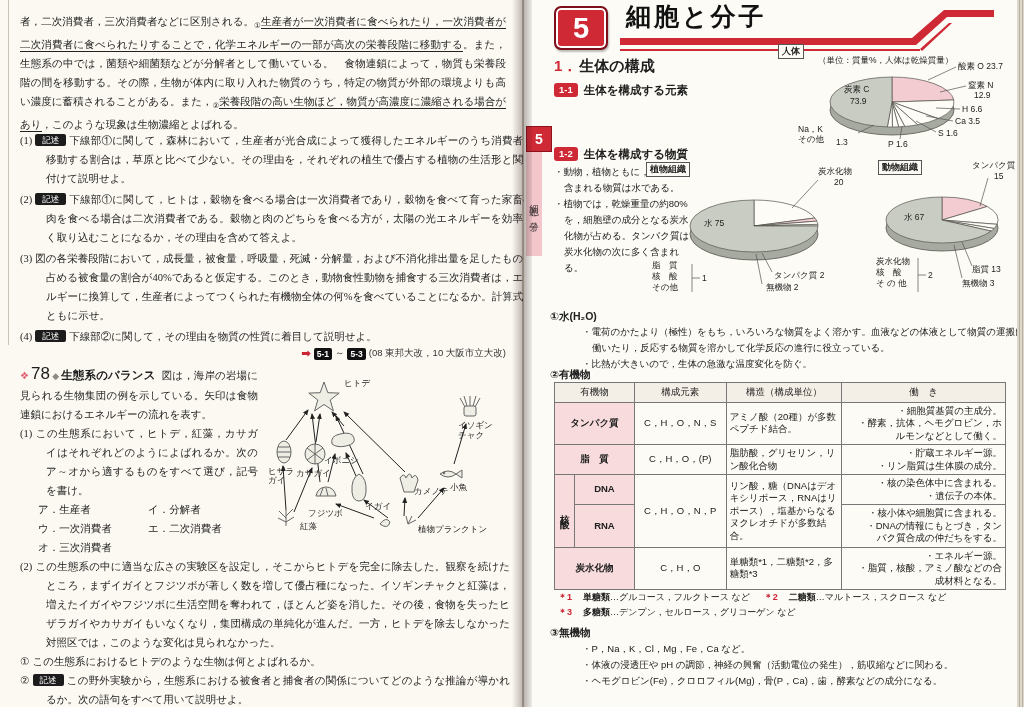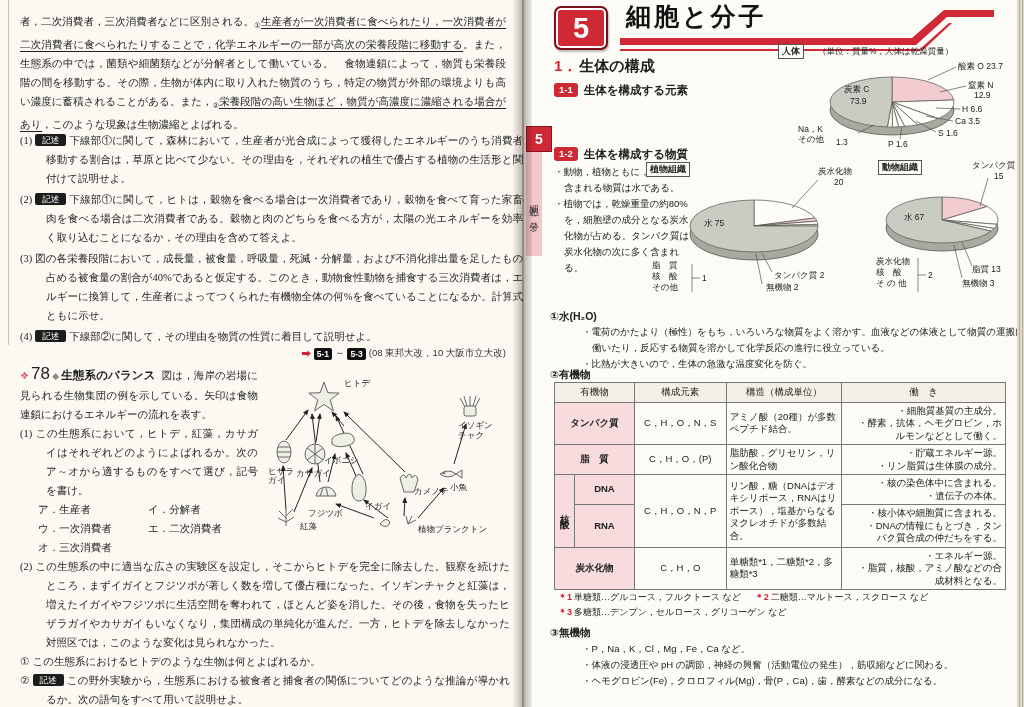--- a/index.html
+++ b/index.html
@@ -74,21 +74,21 @@
   #btable{position:absolute;left:30px;top:382px;width:452px;border-collapse:collapse;
      font-size:9.5px;line-height:12.5px;}
   #btable th,#btable td{border:1px solid #777;padding:2px 3px;vertical-align:middle;}
   #btable{border:1.5px solid #555;}
   #btable th{font-weight:normal;background:#f4efe6;text-align:center;padding:3px 2px;}
   .pinkcell{background:#f8dbdc;font-weight:bold;text-align:center;}
   .vert{writing-mode:vertical-rl;letter-spacing:5px;margin:0 auto;}
   .wcell div{text-align:right;margin-left:12px;}
   #notes{position:absolute;left:34px;top:590px;font-size:9px;line-height:15px;}
   .nmark{color:#cc2433;font-weight:bold;margin-right:2px;}
-  .nbold{font-weight:normal;}
+  .nbold{font-weight:bold;margin-left:9px;}
   .note-gap{display:inline-block;width:14px;}
   svg text{font-family:"Liberation Sans","DejaVu Sans",sans-serif;}
 </style>
 </head>
 <body>
 
 <div id="spread">
 
   <div id="page-left">
     <div class="leftline"></div>
@@ -258,21 +258,21 @@
           <line x1="158" y1="38" x2="186" y2="25"></line>
           <line x1="170" y1="50" x2="196" y2="44"></line>
           <line x1="166" y1="66" x2="190" y2="67"></line>
           <line x1="156" y1="74" x2="183" y2="79"></line>
           <line x1="146" y1="79" x2="166" y2="90"></line>
           <line x1="132" y1="84" x2="130" y2="97"></line>
           <line x1="104" y1="83" x2="88" y2="91"></line>
         </g>
       </svg>
       <span class="boxlab" style="left:8px;top:2px">人体</span>
-      <span class="lab" style="left:48px;top:4px">（単位：質量%，人体は乾燥質量）</span>
+      <span class="lab" style="left:48px;top:13px">（単位：質量%，人体は乾燥質量）</span>
       <span class="lab inner-lab" style="left:74px;top:42px">炭素 C</span>
       <span class="lab inner-lab" style="left:80px;top:54px">73.9</span>
       <span class="lab" style="left:188px;top:19px">酸素 O 23.7</span>
       <span class="lab" style="left:198px;top:38px">窒素 N</span>
       <span class="lab" style="left:204px;top:48px">12.9</span>
       <span class="lab" style="left:192px;top:62px">H 6.6</span>
       <span class="lab" style="left:185px;top:74px">Ca 3.5</span>
       <span class="lab" style="left:168px;top:86px">S 1.6</span>
       <span class="lab" style="left:118px;top:97px">P 1.6</span>
       <span class="lab" style="left:28px;top:82px">Na，K</span>

